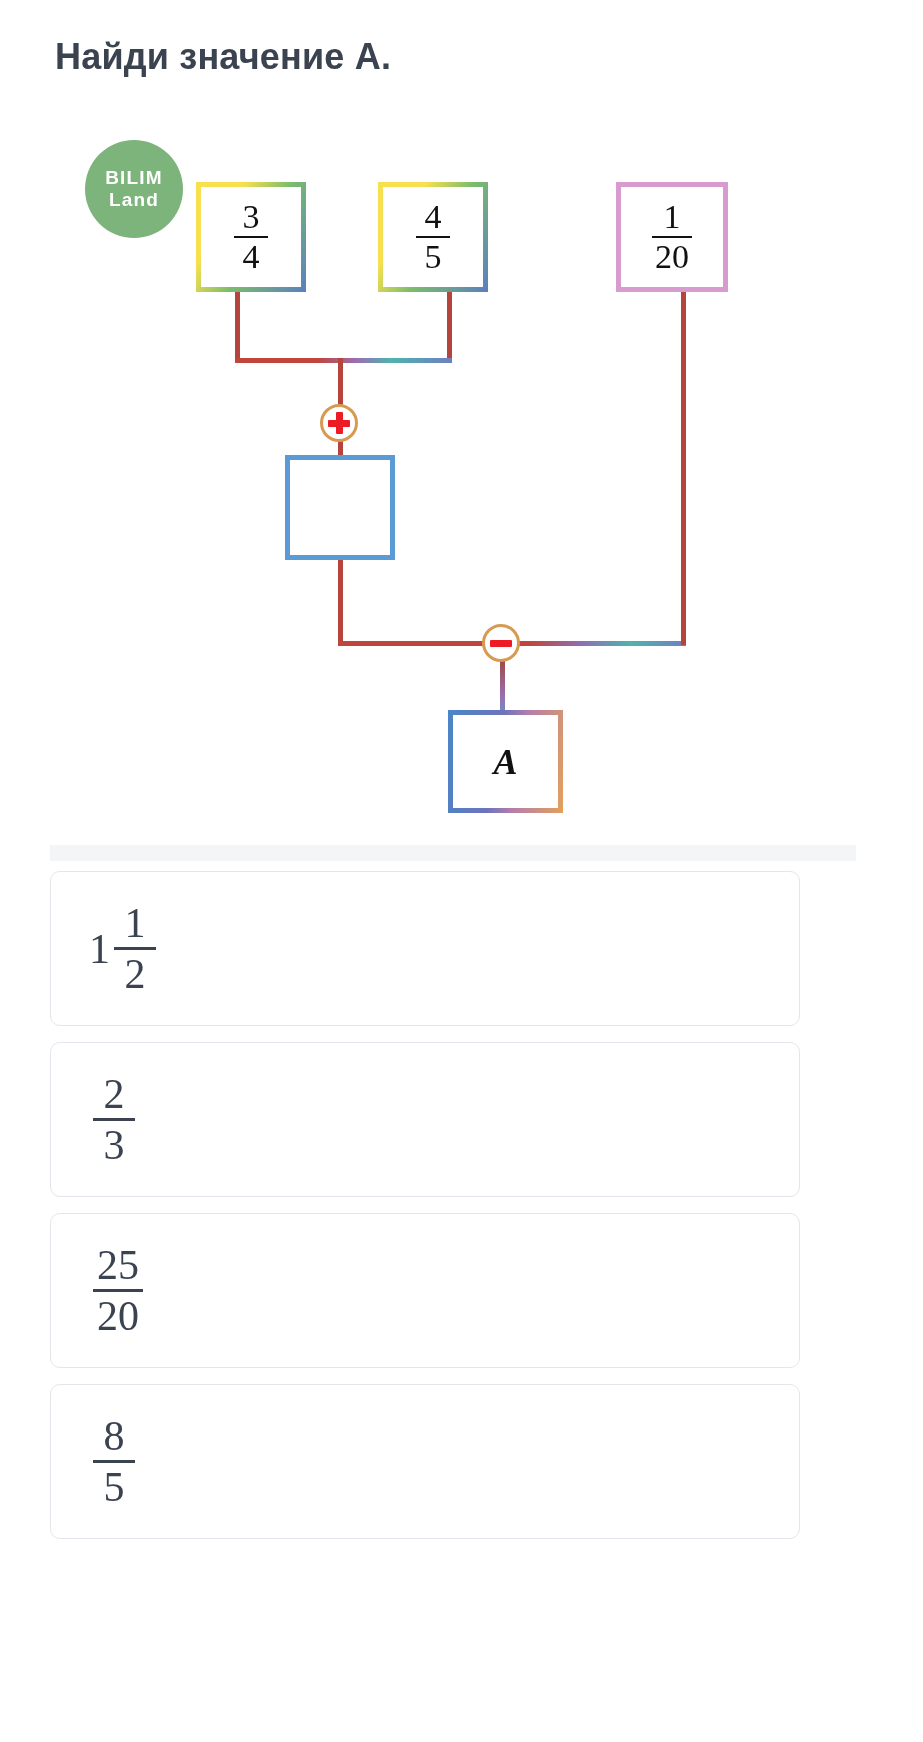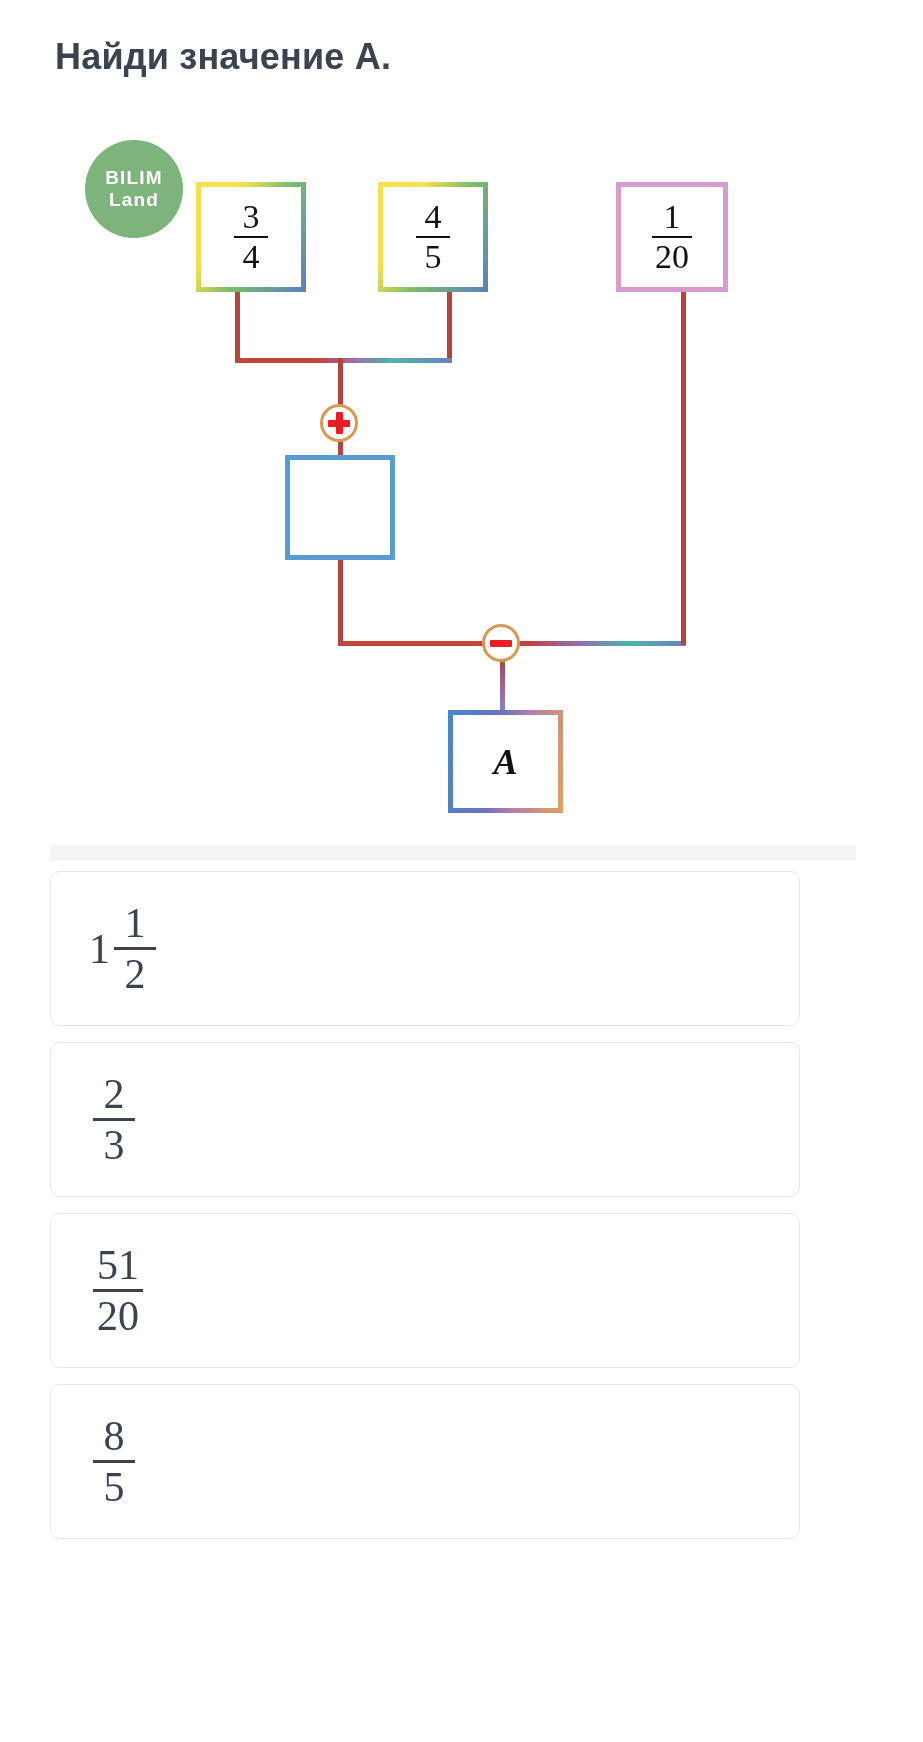--- a/index.html
+++ b/index.html
@@ -318,21 +318,21 @@
         <span class="b"></span>
         <span class="d">3</span>
       </span>
     </span>
   </div>
 
   <div class="option" style="top:368px; height:155px;">
     <span class="opt-frac">
       <span class="opt-whole"></span>
       <span class="opt-stack">
-        <span class="n">51</span>
+        <span class="n">25</span>
         <span class="b"></span>
         <span class="d">20</span>
       </span>
     </span>
   </div>
 
   <div class="option" style="top:539px; height:155px;">
     <span class="opt-frac">
       <span class="opt-whole"></span>
       <span class="opt-stack">

